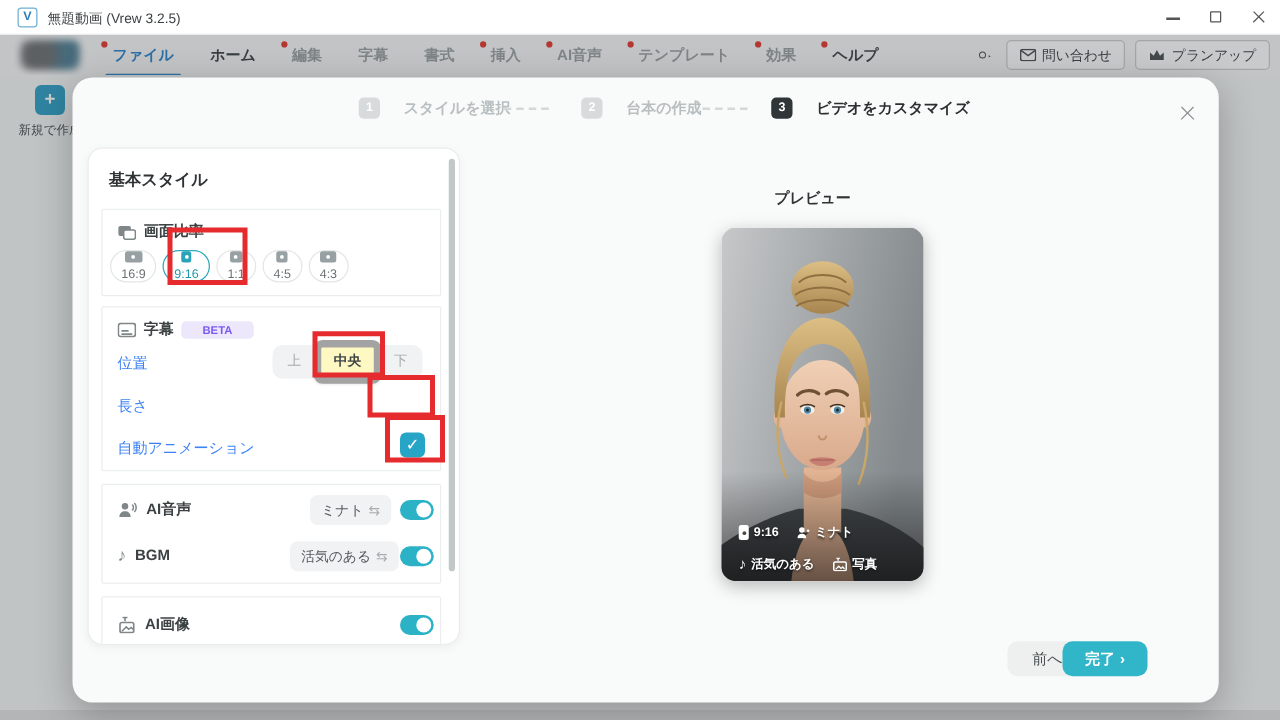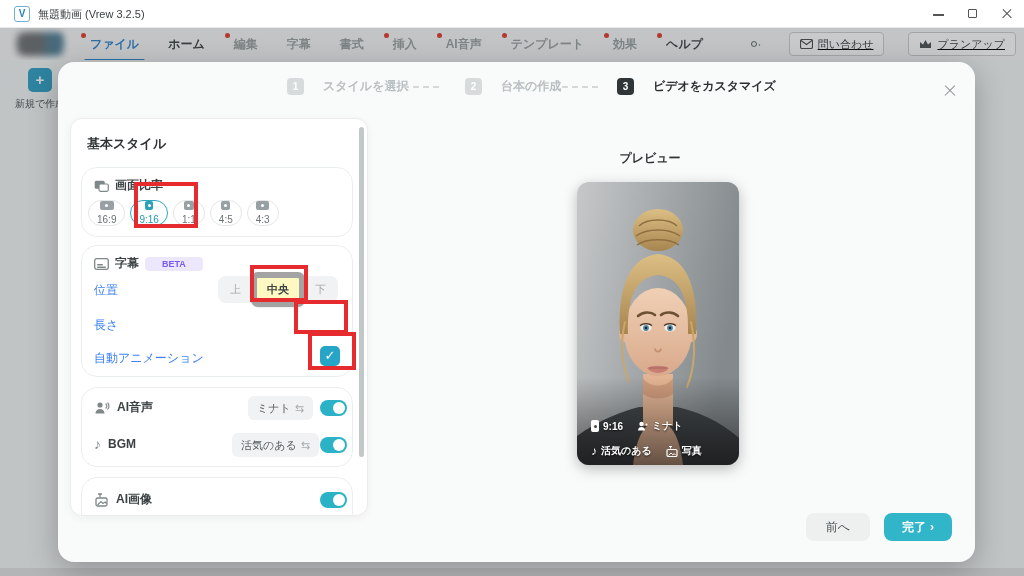--- a/index.html
+++ b/index.html
@@ -21,21 +21,21 @@
   .menubar { position:absolute; left:0; top:28px; width:1024px; height:32px; background:#f4f5f5; display:flex; align-items:center; }
   .blur-logo { position:absolute; left:16px; top:4px; width:48px; height:24px; border-radius:6px;
     background:radial-gradient(circle at 30% 50%, #6c6f70 0 30%, transparent 60%), radial-gradient(circle at 70% 40%, #4f7d92 0 35%, transparent 65%), radial-gradient(circle at 55% 70%, #8a8d8e 0 40%, transparent 70%);
     filter:blur(3px); }
   .menu-items { position:absolute; left:88px; top:0; height:32px; display:flex; align-items:center; gap:25px; }
   .menu-item { position:relative; font-size:12px; font-weight:bold; color:#9aa0a1; cursor:pointer; padding:2px 2px; white-space:nowrap; }
   .menu-item.normal { color:#3c4245; }
   .menu-item.active { color:#2e83cc; }
   .menu-item.active::after { content:""; position:absolute; left:-4px; right:-4px; bottom:-7px; height:3px; background:#2e83cc; border-radius:2px; }
   .menu-item .dot { position:absolute; left:-7px; top:-1px; width:5px; height:5px; border-radius:50%; background:#e03a2f; }
-  .menubar-right { position:absolute; right:8px; top:4px; display:flex; align-items:center; gap:24px;text-decoration:underline; }
+  .menubar-right { position:absolute; right:8px; top:4px; display:flex; align-items:center; gap:8px; }
   .gear-btn { width:22px; height:22px; display:flex; align-items:center; justify-content:center; cursor:pointer; }
   .mb-btn { height:24px; display:flex; align-items:center; gap:5px; padding:0 10px; background:#fdfdfd; border:1px solid #c9cccc; border-radius:4px; font-size:11px; color:#3c4245; cursor:pointer; white-space:nowrap; }
 
   
   .app-body { position:absolute; left:0; top:60px; width:1024px; height:516px; background:#f2f4f4; }
   .new-project { position:absolute; left:8px; top:8px; width:64px; text-align:center; }
   .np-btn { width:24px; height:24px; margin:0 auto; background:#2f9fc4; border-radius:5px; color:#fff; font-size:15px; font-weight:bold; line-height:23px; cursor:pointer; }
   .np-label { margin-top:5px; font-size:10px; color:#4a5153; white-space:nowrap; }
   .bottom-strip { position:absolute; left:0; bottom:0; width:1024px; height:8px; background:#dfe1e1; }
 
@@ -50,21 +50,21 @@
   .step.current .step-num { background:#303537; }
   .step.current .step-label { color:#2b2f31; }
   .step-dash { position:absolute; top:24px; width:36px; border-top:2px dashed #d5d8d8; }
   .modal-close { position:absolute; left:881px; top:18px; width:22px; height:22px; cursor:pointer; }
   .modal-close .glyph-x1,.modal-close .glyph-x2 { left:4px; top:10px; width:14px; background:#8a9193; }
 
   
   .panel { position:absolute; left:12px; top:56px; width:298px; height:398px; background:#ffffff; border:1px solid #ececec; border-radius:12px; box-shadow:0 2px 8px rgba(0,0,0,0.05); overflow:hidden; }
   .panel-title { position:absolute; left:16px; top:16px; font-size:13px; font-weight:bold; color:#2f3335; }
   .scroll-thumb { position:absolute; left:288px; top:8px; width:5px; height:330px; background:#c2c7c8; border-radius:3px; }
-  .card { position:absolute; left:10px; width:272px; background:#fff; border:1px solid #ebeeee; border-radius:16px; }
+  .card { position:absolute; left:10px; width:272px; background:#fff; border:1px solid #ebeeee; border-radius:2px; }
   .card-head { position:absolute; left:12px; top:9px; display:flex; align-items:center; gap:6px; font-size:12px; font-weight:bold; color:#3c4244; }
   .beta { background:#ece7fb; color:#7a5af5; font-size:9px; font-weight:bold; padding:2px 17px; border-radius:4px; }
 
   
   .card-aspect { top:48px; height:70px; }
   .pill-row { position:absolute; left:6px; top:32px; display:flex; gap:5px; }
   .apill { height:26px; display:flex; align-items:center; gap:4px; padding:0 8px; border:1px solid #e4e6e6; border-radius:13px; font-size:10px; color:#6b7274; background:#fff; cursor:pointer; white-space:nowrap;flex-direction:column; }
   .apill.sel { border-color:#2fa7bd; color:#1f97ad; }
   .ric { background:#97a0a2; border-radius:2px; position:relative; }
   .ric::after { content:""; position:absolute; left:50%; top:50%; width:3px; height:3px; margin:-1.5px 0 0 -1.5px; border-radius:50%; background:#fff; }
@@ -91,21 +91,21 @@
   
   .preview-title { position:absolute; left:511px; top:88px; width:162px; text-align:center; font-size:12px; font-weight:bold; color:#2f3335; }
   .preview-card { position:absolute; left:519px; top:120px; width:162px; height:283px; border-radius:12px; overflow:hidden; box-shadow:0 4px 14px rgba(0,0,0,0.25); }
   .badge-row { position:absolute; left:14px; display:flex; align-items:center; gap:14px; z-index:3; }
   .badge { display:flex; align-items:center; gap:4px; color:#fff; font-size:10px; font-weight:bold; text-shadow:0 1px 2px rgba(0,0,0,0.7); white-space:nowrap; }
   .b-phone { width:8px; height:12px; background:#fff; border-radius:2px; position:relative; }
   .b-phone::after { content:""; position:absolute; left:2.5px; top:4.5px; width:3px; height:3px; border-radius:50%; background:#4a4a4a; }
 
   
   .btn-back { position:absolute; left:748px; top:451px; width:64px; height:28px; background:#eef0f0; border-radius:8px; font-size:12px; color:#4a5052; text-align:center; line-height:28px; cursor:pointer; }
-  .btn-done { position:absolute; left:826px; top:451px; width:68px; height:28px; background:#31b5c9; border-radius:8px; font-size:12px; font-weight:bold; color:#fff; display:flex; align-items:center; justify-content:center; gap:4px; cursor:pointer; }
+  .btn-done { position:absolute; left:792px; top:451px; width:68px; height:28px; background:#31b5c9; border-radius:8px; font-size:12px; font-weight:bold; color:#fff; display:flex; align-items:center; justify-content:center; gap:4px; cursor:pointer; }
 
   
   .anno { position:absolute; border:4px solid #e52b2d; z-index:40; pointer-events:none; }
   .anno1 { left:134px; top:182px; width:64px; height:46px; }
   .anno2 { left:250px; top:265px; width:58px; height:37px; }
   .anno3 { left:294px; top:300px; width:54px; height:34px; }
   .anno4 { left:308px; top:332px; width:48px; height:38px; }
 
   svg { display:block; }
 </style>

